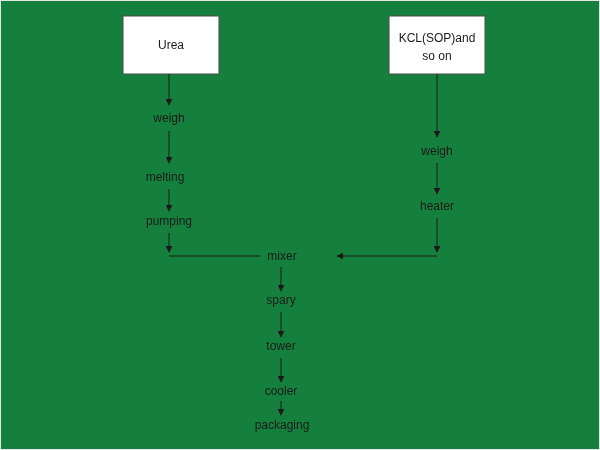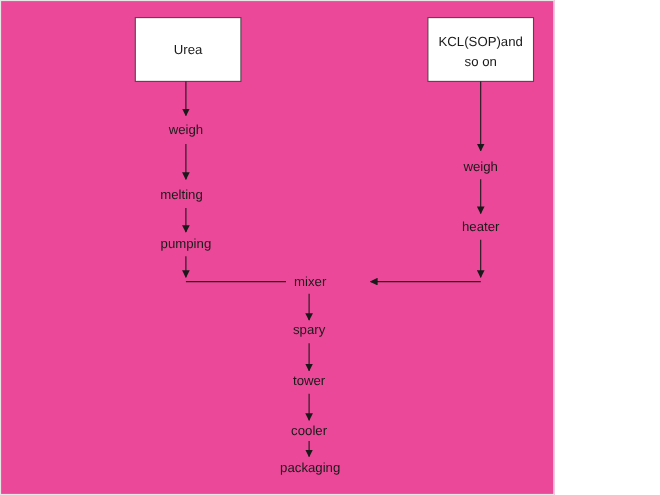--- a/index.html
+++ b/index.html
@@ -3,23 +3,23 @@
   <meta charset="utf-8">
   <style>
     
     html, body {
       margin: 0;
       padding: 0;
       background: #ffffff;
     }
     .canvas {
       position: relative;
-      width: 504px;
+      width: 600px;
       height: 450px;
-      background: #ec4899;
+      background: #15803d;
       border: 1px solid #e6e6e6;
       box-sizing: border-box;
       font-family: "Liberation Sans", sans-serif;
       overflow: hidden;
     }
     svg {
       display: block;
     }
     svg text {
       font-family: "Liberation Sans", sans-serif;

